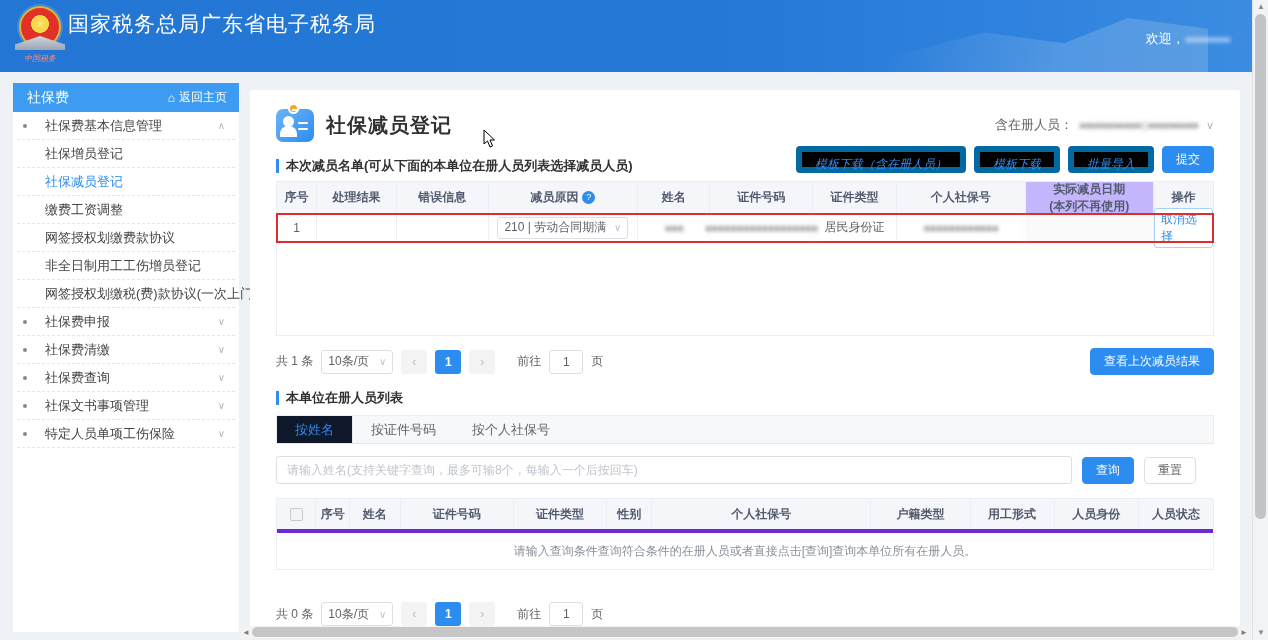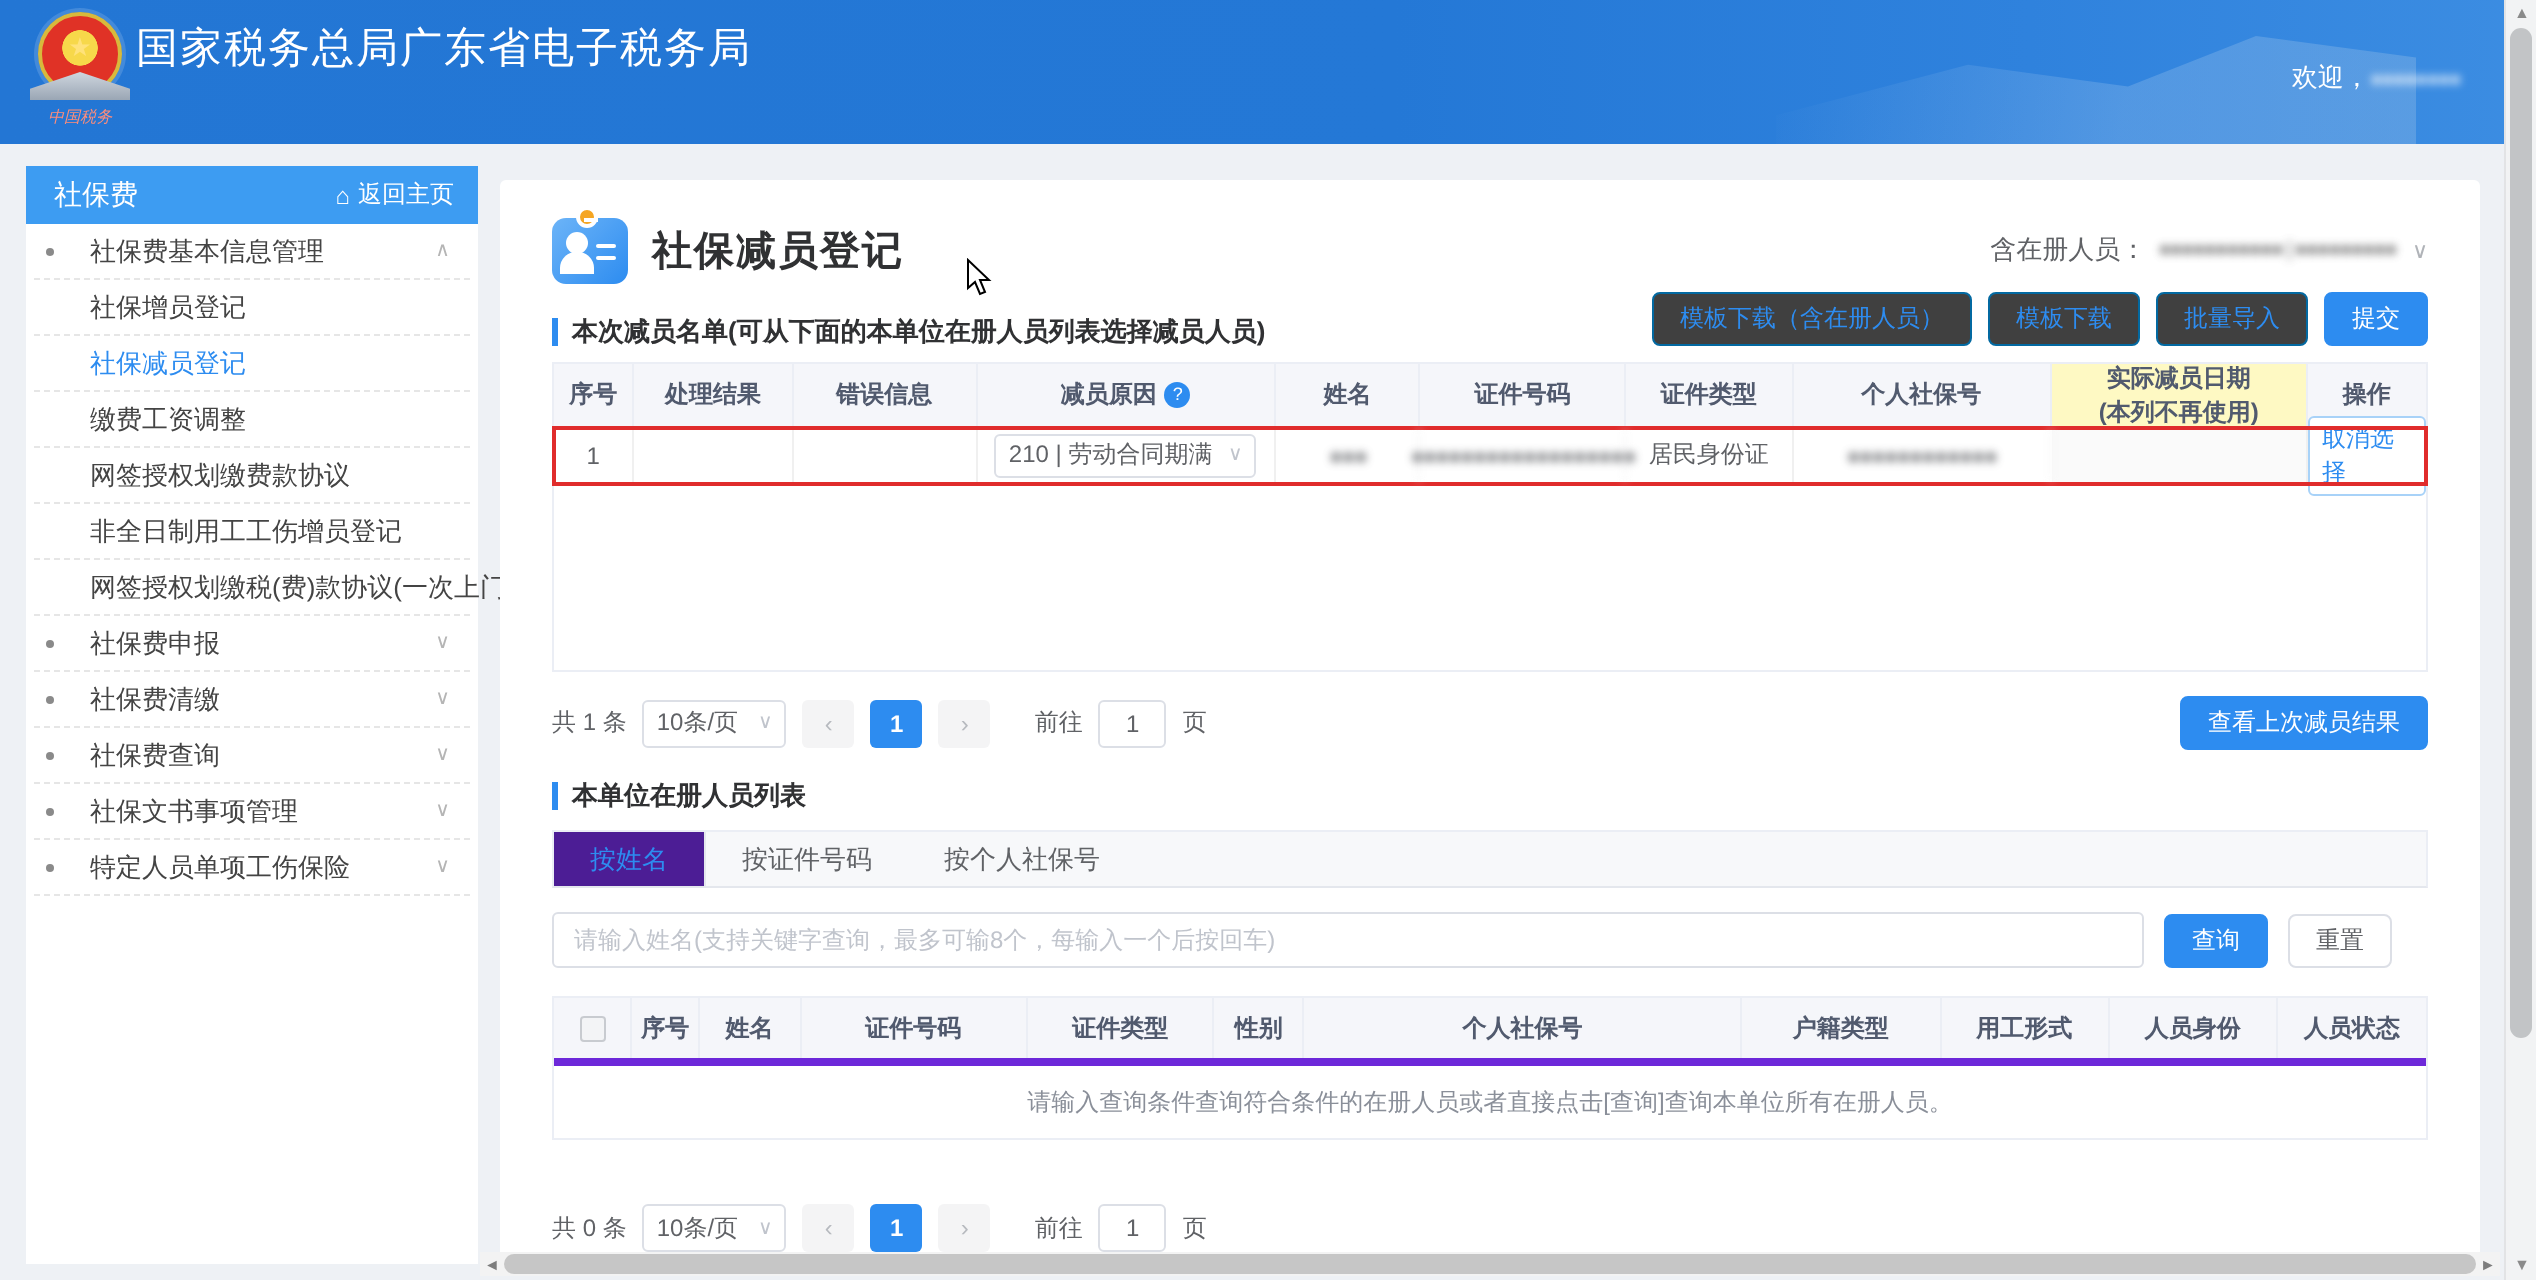--- a/index.html
+++ b/index.html
@@ -59,30 +59,30 @@
   .page-icon .badge::after { content:""; position:absolute; left:2px; top:4.5px; width:7px; height:2px; background:#fff; }
   .page-title { font-size:20px; font-weight:bold; color:#303133; letter-spacing:1px; }
   .unit-ssn { display:flex; align-items:center; font-size:13px; color:#606266; }
   .unit-ssn .val { color:#555; font-size:11px; margin-left:6px; }
   .unit-ssn .chev { color:#b0b3b8; margin-left:8px; font-size:11px; }
 
   .section-row { display:flex; align-items:flex-end; justify-content:space-between; margin-top:2px; }
   .section-title { font-size:13px; font-weight:bold; color:#303133; border-left:3px solid #2d8cf0; padding-left:7px; line-height:14px; }
   .btn-row { display:flex; gap:8px; }
   .btn { height:27px; padding:0 13px; border-radius:4px; font-size:12px; line-height:25px; cursor:pointer; white-space:nowrap; }
-  .btn.outline { border:1px solid #0369a1; color:#2d8cf0; background:#404040; }
+  .btn.outline { border:6px solid #0369a1; color:#2d8cf0; background:#000000;font-style:italic; }
   .btn.solid { background:#2d8cf0; color:#fff; border:1px solid #2d8cf0; }
   .btn.gray { border:1px solid #dcdfe6; color:#606266; background:#fff; }
 
   
   .t1 { margin-top:8px; border:1px solid #ebeef5; height:155px; position:relative; }
   .trow { display:flex; width:100%; }
   .t1 .th { background:#f5f6fa; border-right:1px solid #ebeef5; border-bottom:1px solid #ebeef5;
     font-size:12px; font-weight:bold; color:#515a6e; height:32px; display:flex; flex-direction:column; align-items:center; justify-content:center; text-align:center; }
-  .t1 .th.graycol { background:#fef9c3; }
+  .t1 .th.graycol { background:#c4b5fd; }
   .t1 .td { border-right:1px solid #f0f0f0; font-size:12px; color:#606266; height:27px; display:flex; align-items:center; justify-content:center; }
   .datarow { position:relative; border-bottom:1px solid #f0f0f0; outline:2px solid #e02c2c; outline-offset:-1px; }
   .c0{width:4.3%;} .c1{width:8.5%;} .c2{width:9.8%;} .c3{width:16%;} .c4{width:7.7%;}
   .c5{width:11%;} .c6{width:8.9%;} .c7{width:13.8%;} .c8{width:13.7%;} .c9{width:6.3%; border-right:none!important;}
   .help-icon { display:inline-block; width:13px; height:13px; border-radius:50%; background:#2d8cf0; color:#fff; font-size:9px; line-height:13px; text-align:center; margin-left:4px; font-weight:normal; }
   .th-inline { display:flex; align-items:center; }
   .sub-head { font-weight:bold; font-size:12px; }
   .mini-select { width:88%; height:22px; border:1px solid #dcdfe6; border-radius:3px; display:flex; align-items:center; justify-content:space-between; padding:0 6px; font-size:12px; color:#606266; background:#fff; cursor:pointer; }
   .mini-select .chev { color:#c0c4cc; font-size:10px; }
   .cancel-link { border:1px solid #a8d2f8; color:#2d8cf0; font-size:12px; padding:2px 6px; border-radius:3px; background:#fff; cursor:pointer; }
@@ -93,21 +93,21 @@
   .pager { display:flex; align-items:center; font-size:12px; color:#606266; gap:8px; }
   .psize { display:flex; align-items:center; justify-content:space-between; width:72px; height:24px; border:1px solid #dcdfe6; border-radius:3px; padding:0 6px; background:#fff; cursor:pointer; }
   .psize .chev { color:#c0c4cc; font-size:10px; }
   .pbtn { width:26px; height:24px; background:#f4f4f5; color:#b7babf; border-radius:3px; text-align:center; line-height:24px; font-size:12px; cursor:pointer; }
   .pbtn.cur { background:#2d8cf0; color:#fff; font-weight:bold; }
   .goto-input { width:34px; height:24px; border:1px solid #dcdfe6; border-radius:3px; text-align:center; font-size:12px; color:#606266; }
 
   
   .tabs-bar { margin-top:10px; background:#f7f8fa; border:1px solid #ebeef5; border-bottom:1px solid #e4e7ed; display:flex; height:29px; }
   .tab { padding:0 18px; line-height:28px; font-size:13px; color:#606266; cursor:pointer; }
-  .tab.active { background:#4c1d95; color:#2d8cf0; border-right:1px solid #e4e7ed; }
+  .tab.active { background:#0f172a; color:#2d8cf0; border-right:1px solid #e4e7ed; }
   .search-row { display:flex; align-items:center; gap:10px; margin-top:12px; }
   .search-input { flex:0 0 796px; height:28px; border:1px solid #dcdfe6; border-radius:3px; padding:0 10px; font-size:12px; color:#606266; background:#fff; }
   .search-input::placeholder { color:#c0c4cc; }
 
   
   .t2 { margin-top:14px; border:1px solid #ebeef5; }
   .t2 .th { background:#f5f6fa; border-right:1px solid #ebeef5; font-size:12px; font-weight:bold; color:#515a6e; height:30px; display:flex; align-items:center; justify-content:center; }
   .d0{width:4.2%;} .d1{width:3.6%;} .d2{width:5.4%;} .d3{width:12.1%;} .d4{width:10%;} .d5{width:4.8%;}
   .d6{width:23.4%;} .d7{width:10.6%;} .d8{width:9%;} .d9{width:9%;} .d10{width:7.9%; border-right:none!important;}
   .cb { width:13px; height:13px; border:1px solid #c8cbd0; border-radius:2px; background:#f3f4f6; cursor:pointer; }

